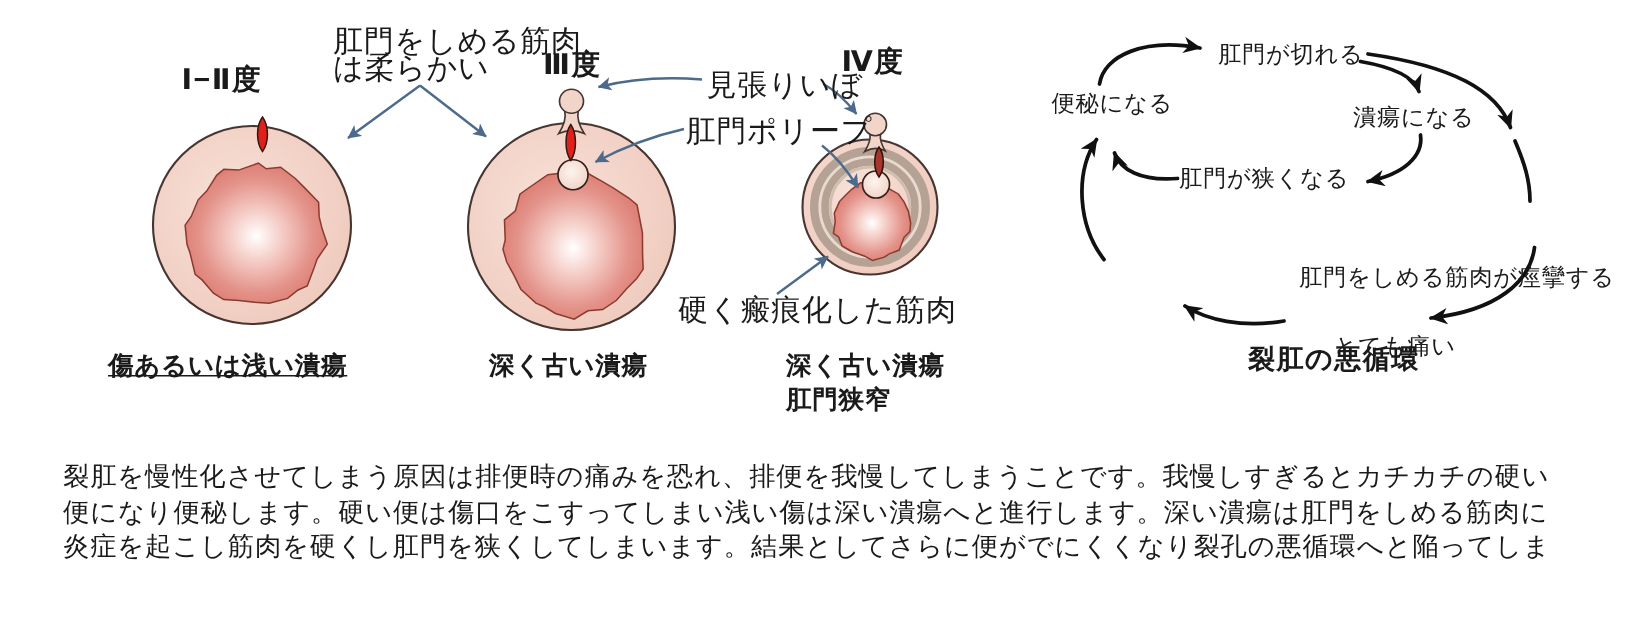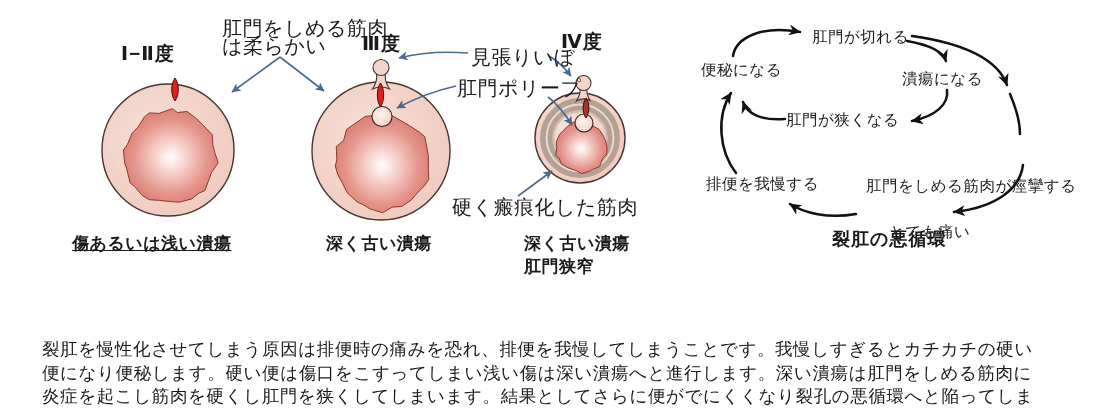--- a/index.html
+++ b/index.html
@@ -7,21 +7,21 @@
     position:relative;width:1100px;height:420px;background:#ffffff;overflow:hidden;
     font-family:"Liberation Sans","DejaVu Sans",sans-serif;color:#1a1a1a;
   }
   .canvas svg{position:absolute;left:0;top:0;}
   .lbl{position:absolute;white-space:nowrap;line-height:1.15;}
   .stage{font-size:19px;font-weight:bold;letter-spacing:1px;}
   .ann{font-size:20px;letter-spacing:0.5px;}
   .cap{font-size:17px;font-weight:bold;letter-spacing:0.5px;}
   .cyc{font-size:15.5px;letter-spacing:0.5px;}
   .cyc-title{font-size:18px;font-weight:bold;letter-spacing:1px;}
-  .para{position:absolute;left:42px;top:306px;width:1040px;margin-top:32px;}
+  .para{position:absolute;left:42px;top:306px;width:1040px;}
   .para div{font-size:17.5px;line-height:23.5px;letter-spacing:0.6px;white-space:nowrap;}
 </style>
 </head>
 <body>
 
 <div class="canvas">
 
   <svg width="1100" height="300" viewBox="0 0 1100 300">
     <defs>
       <radialGradient id="gOuter" cx="42%" cy="42%" r="75%">
@@ -110,21 +110,20 @@
   <div class="lbl cap" style="left:72px;top:234px;text-decoration:underline;">傷あるいは浅い潰瘍</div>
   <div class="lbl cap" style="left:326px;top:234px;">深く古い潰瘍</div>
   <div class="lbl cap" style="left:524px;top:234px;">深く古い潰瘍</div>
   <div class="lbl cap" style="left:524px;top:257px;">肛門狭窄</div>
 
   <div class="lbl cyc" style="left:812px;top:28px;">肛門が切れる</div>
   <div class="lbl cyc" style="left:701px;top:61px;">便秘になる</div>
   <div class="lbl cyc" style="left:902px;top:70px;">潰瘍になる</div>
   <div class="lbl cyc" style="left:786px;top:111px;">肛門が狭くなる</div>
   <div class="lbl cyc" style="left:866px;top:141px;margin-top:36px;">肛門をしめる筋肉が痙攣する</div>
-  <div class="lbl cyc" style="left:706px;top:175px;">排便を我慢する</div>
   <div class="lbl cyc" style="left:889px;top:204px;margin-top:19px;">とても痛い</div>
   <div class="lbl cyc-title" style="left:832px;top:229px;">裂肛の悪循環</div>
 
   <div class="para">
     <div>裂肛を慢性化させてしまう原因は排便時の痛みを恐れ、排便を我慢してしまうことです。我慢しすぎるとカチカチの硬い</div>
     <div>便になり便秘します。硬い便は傷口をこすってしまい浅い傷は深い潰瘍へと進行します。深い潰瘍は肛門をしめる筋肉に</div>
     <div>炎症を起こし筋肉を硬くし肛門を狭くしてしまいます。結果としてさらに便がでにくくなり裂孔の悪循環へと陥ってしま</div>
   </div>
 
 </div>

